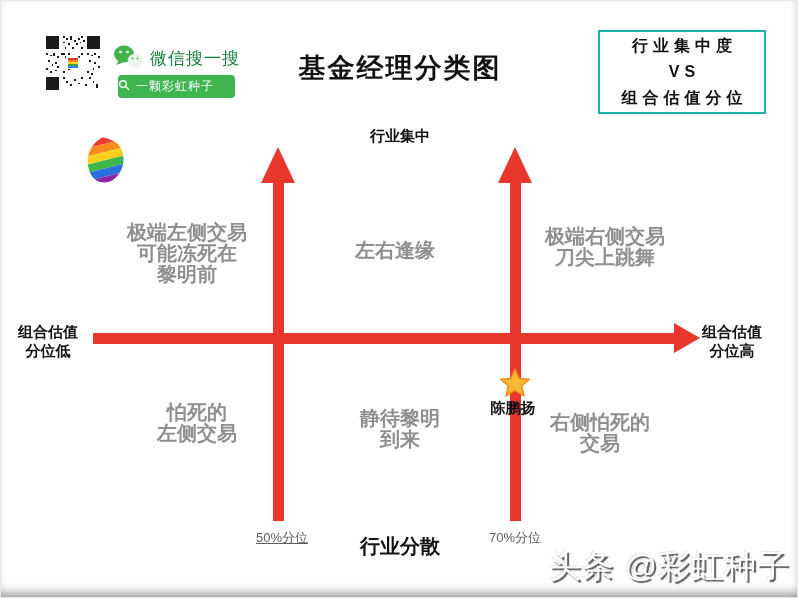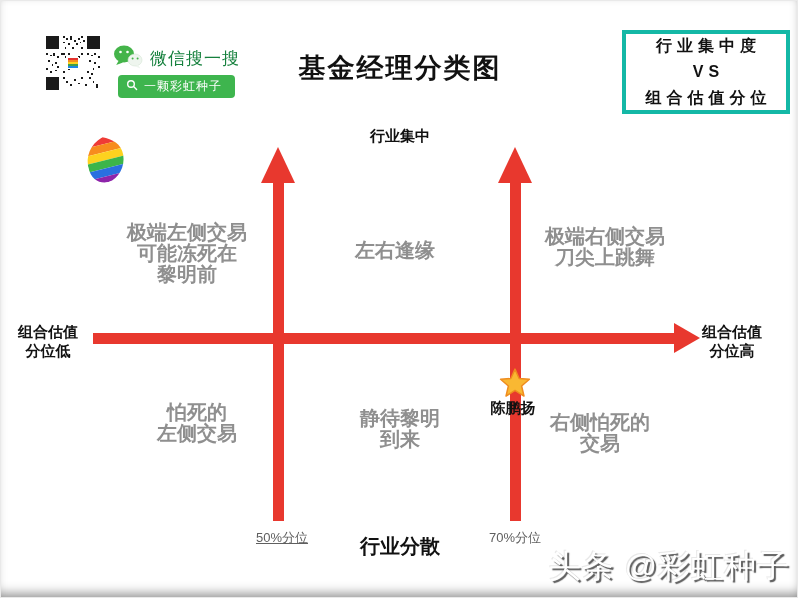--- a/index.html
+++ b/index.html
@@ -14,27 +14,27 @@
   }
   .abs{position:absolute;}
   .preline{white-space:pre-line;}
   .center{text-align:center;}
 
   .qr{left:46px;top:36px;width:54px;height:54px;}
   .wx-label{left:150px;top:47px;font-size:17px;color:#15803d;letter-spacing:1px;}
   .wx-icon{left:113px;top:44px;width:30px;height:26px;}
   .search-pill{
     left:118px;top:75px;width:117px;height:23px;border-radius:4px;
-    background:#3eb54e;display:flex;align-items:center;gap:6px;padding-left:8px;
+    background:#3eb54e;display:flex;align-items:center;gap:6px;
     box-sizing:border-box;color:#fff;font-size:12px;letter-spacing:1px;cursor:pointer;
   }
   .title{left:250px;top:50px;width:300px;text-align:center;font-size:27px;
     font-weight:bold;color:#111;letter-spacing:2px;}
   .legend-box{
-    left:622px;top:30px;width:168px;height:84px;border:4px solid #14b8a6;
+    left:598px;top:30px;width:168px;height:84px;border:2px solid #14b8a6;
     display:flex;flex-direction:column;justify-content:center;align-items:center;
     font-weight:bold;font-size:16px;color:#111;letter-spacing:5px;line-height:26px;
     box-sizing:border-box;text-indent:5px;
   }
   .seed-logo{left:84px;top:136px;width:44px;height:48px;transform:rotate(-14deg);}
 
   .axis-label{font-weight:bold;color:#111;}
   .axis-top{left:330px;top:127px;width:140px;font-size:15px;}
   .axis-bottom{left:350px;top:533px;width:100px;font-size:20px;}
   .axis-left{left:8px;top:322px;width:80px;font-size:15px;line-height:19px;}

